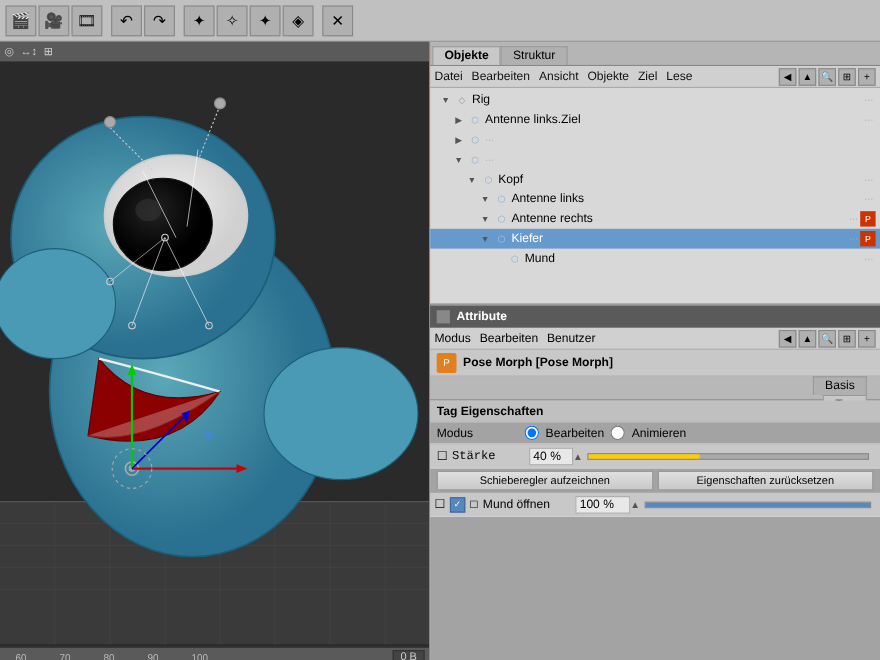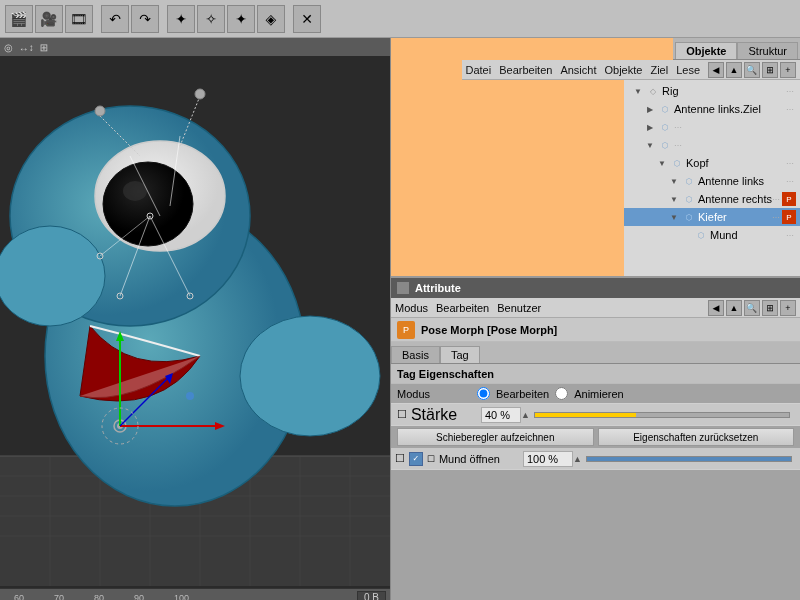--- a/index.html
+++ b/index.html
@@ -95,23 +95,22 @@
       display: flex;
       flex-direction: column;
       border-left: 1px solid #888;
     }
 
     
     #object-panel {
       height: 240px;
       display: flex;
       flex-direction: column;
-      background: #fdba74;
+      background: #c2410c;
       border-bottom: 2px solid #999;
-      align-items: flex-end;
     }
 
     .panel-tabs {
       height: 22px;
       background: #b5b5b5;
       display: flex;
       align-items: flex-end;
       padding: 0 2px;
       border-bottom: 1px solid #888;
     }
@@ -249,22 +248,23 @@
       color: white; font-size: 9px;
       margin-right: 6px;
     }
     .attr-title-text { font-size: 11px; font-weight: bold; }
 
     .attr-tab-row {
       height: 22px;
       background: #b8b8b8;
       display: flex;
       align-items: flex-end;
-      padding: 0 0;
+      padding: 0 12px;
       border-bottom: 1px solid #888;
+      flex-direction: column;
     }
     .attr-tab {
       padding: 2px 10px;
       border: 1px solid #999;
       border-bottom: none;
       font-size: 11px;
       cursor: pointer;
     }
     .attr-tab.active { background: #c8c8c8; }
     .attr-tab.inactive { background: #b0b0b0; }
@@ -297,22 +297,23 @@
     .attr-row-strength {
       display: flex;
       align-items: center;
       height: 22px;
       padding: 0 6px;
       border-bottom: 1px solid #d0d0d0;
       background: #c8c8c8;
     }
 
     .strength-label {
-      font-size: 16px;
+      font-size: 11px;
       width: 70px;
+      font-family: Liberation Mono, monospace;
     }
     .strength-value {
       font-size: 11px;
       width: 40px;
       background: #e8e8e8;
       border: 1px solid #aaa;
       padding: 1px 3px;
     }
     .strength-slider {
       flex: 1;

